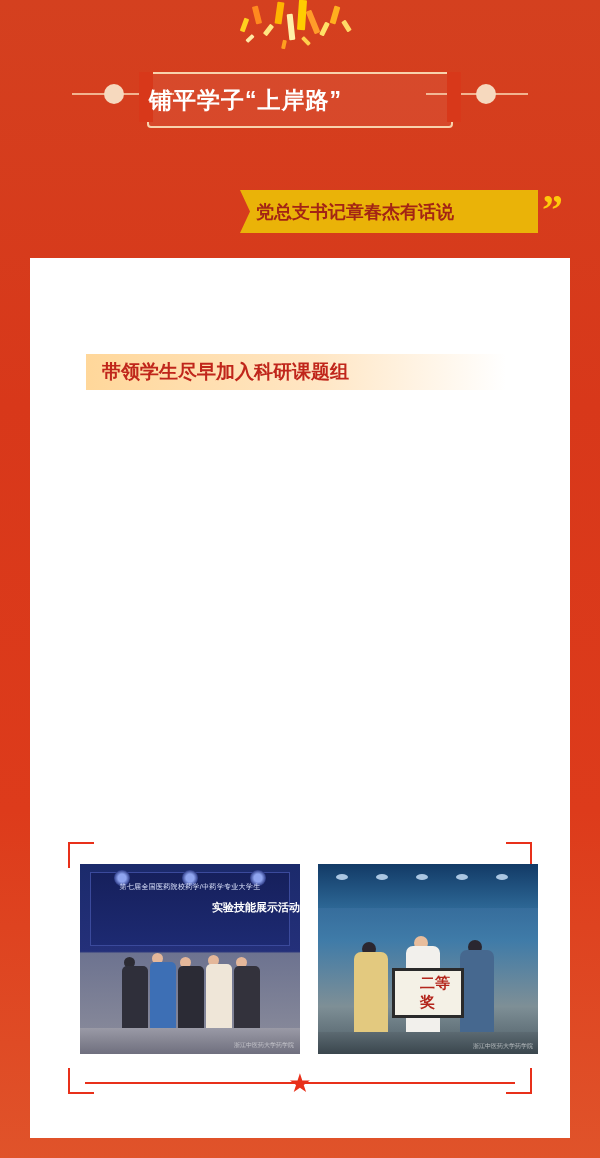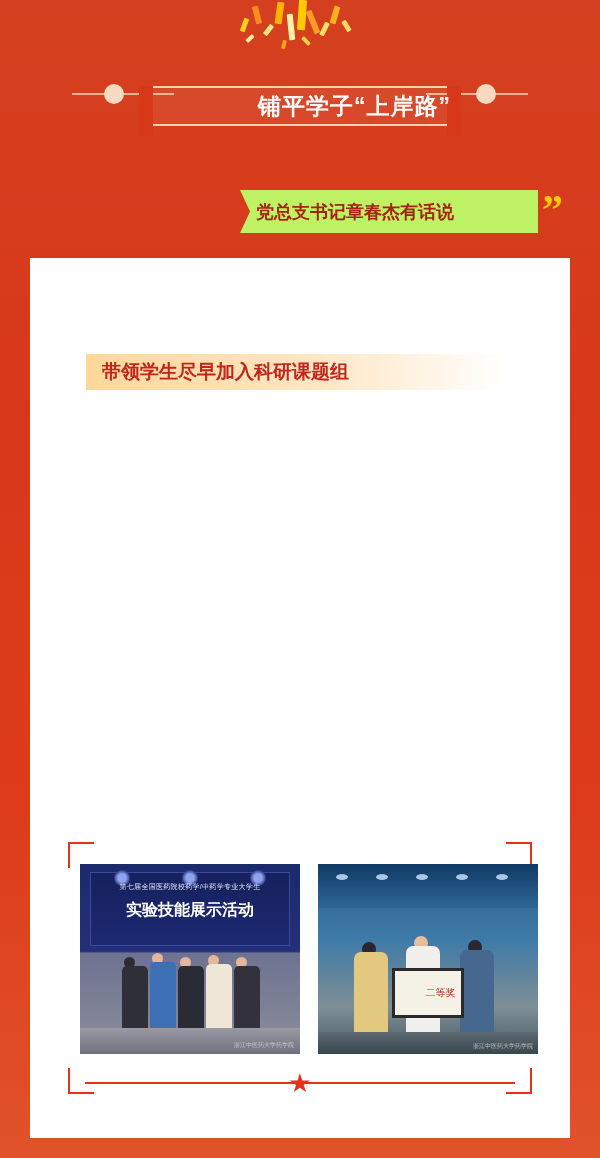--- a/index.html
+++ b/index.html
@@ -52,29 +52,29 @@
     width: 20px;
     height: 20px;
     border-radius: 50%;
     background: #f6d9be;
   }
   .banner-dot.left { left: 104px; }
   .banner-dot.right { right: 104px; }
   .banner-plate {
     position: absolute;
     left: 147px;
-    top: 24px;
+    top: 10px;
     width: 306px;
-    height: 40px;
+    height: 56px;
     border: 2px solid #f8d2ad;
     border-radius: 4px;
     background: rgba(255,255,255,0.06);
     display: flex;
     align-items: center;
-    justify-content: flex-end;
+    justify-content: flex-start;
   }
   .banner-plate::before,
   .banner-plate::after {
     content: "";
     position: absolute;
     top: -2px;
     width: 14px;
     height: 50px;
     background: #d8381a;
   }
@@ -97,21 +97,21 @@
     left: 240px;
     width: 330px;
     height: 48px;
   }
   .tag-box {
     position: absolute;
     left: 0;
     top: 0;
     width: 298px;
     height: 43px;
-    background: #bef264;
+    background: #eab308;
     display: flex;
     align-items: center;
     padding-left: 16px;
     clip-path: polygon(0 0, 100% 0, 100% 100%, 0 100%, 10px 50%);
   }
   .tag-box-text {
     color: #a32415;
     font-size: 18px;
     font-weight: bold;
     white-space: nowrap;
@@ -240,23 +240,23 @@
   }
   .ph1-title {
     position: absolute; left: 0; right: 0; top: 18px;
     text-align: center;
     color: #dfe6ff;
     font-size: 7px;
     letter-spacing: .3px;
   }
   .ph1-title2 {
     position: absolute; left: 0; right: 0; top: 36px;
-    text-align: center;
+    text-align: right;
     color: #ffffff;
-    font-size: 16px;
+    font-size: 11px;
     font-weight: bold;
   }
   .ph1-logo {
     position: absolute; top: 6px; width: 16px; height: 16px;
     border-radius: 50%;
     background: radial-gradient(circle, #8fa4ef 35%, #2d3b87 70%);
   }
   .ph1-person {
     position: absolute;
     bottom: 14px;
@@ -303,21 +303,21 @@
   }
   .ph2-cert {
     position: absolute;
     left: 74px; bottom: 36px;
     width: 72px; height: 50px;
     background: #f4f1e6;
     border: 3px solid #2a2a2a;
     display: flex; align-items: center; justify-content: center;
   }
   .ph2-cert span {
-    color: #b3261c; font-size: 10px; font-weight: normal; margin-left: 25px;
+    color: #b3261c; font-size: 15px; font-weight: bold; margin-left: 25px;
   }
   .ph2-floor {
     position: absolute; left: 0; right: 0; bottom: 0; height: 22px;
     background: linear-gradient(180deg, #5c6a72, #3a464d);
   }
   .ph2-wm {
     position: absolute; right: 5px; bottom: 3px;
     color: rgba(255,255,255,.6); font-size: 6px;
   }
 

